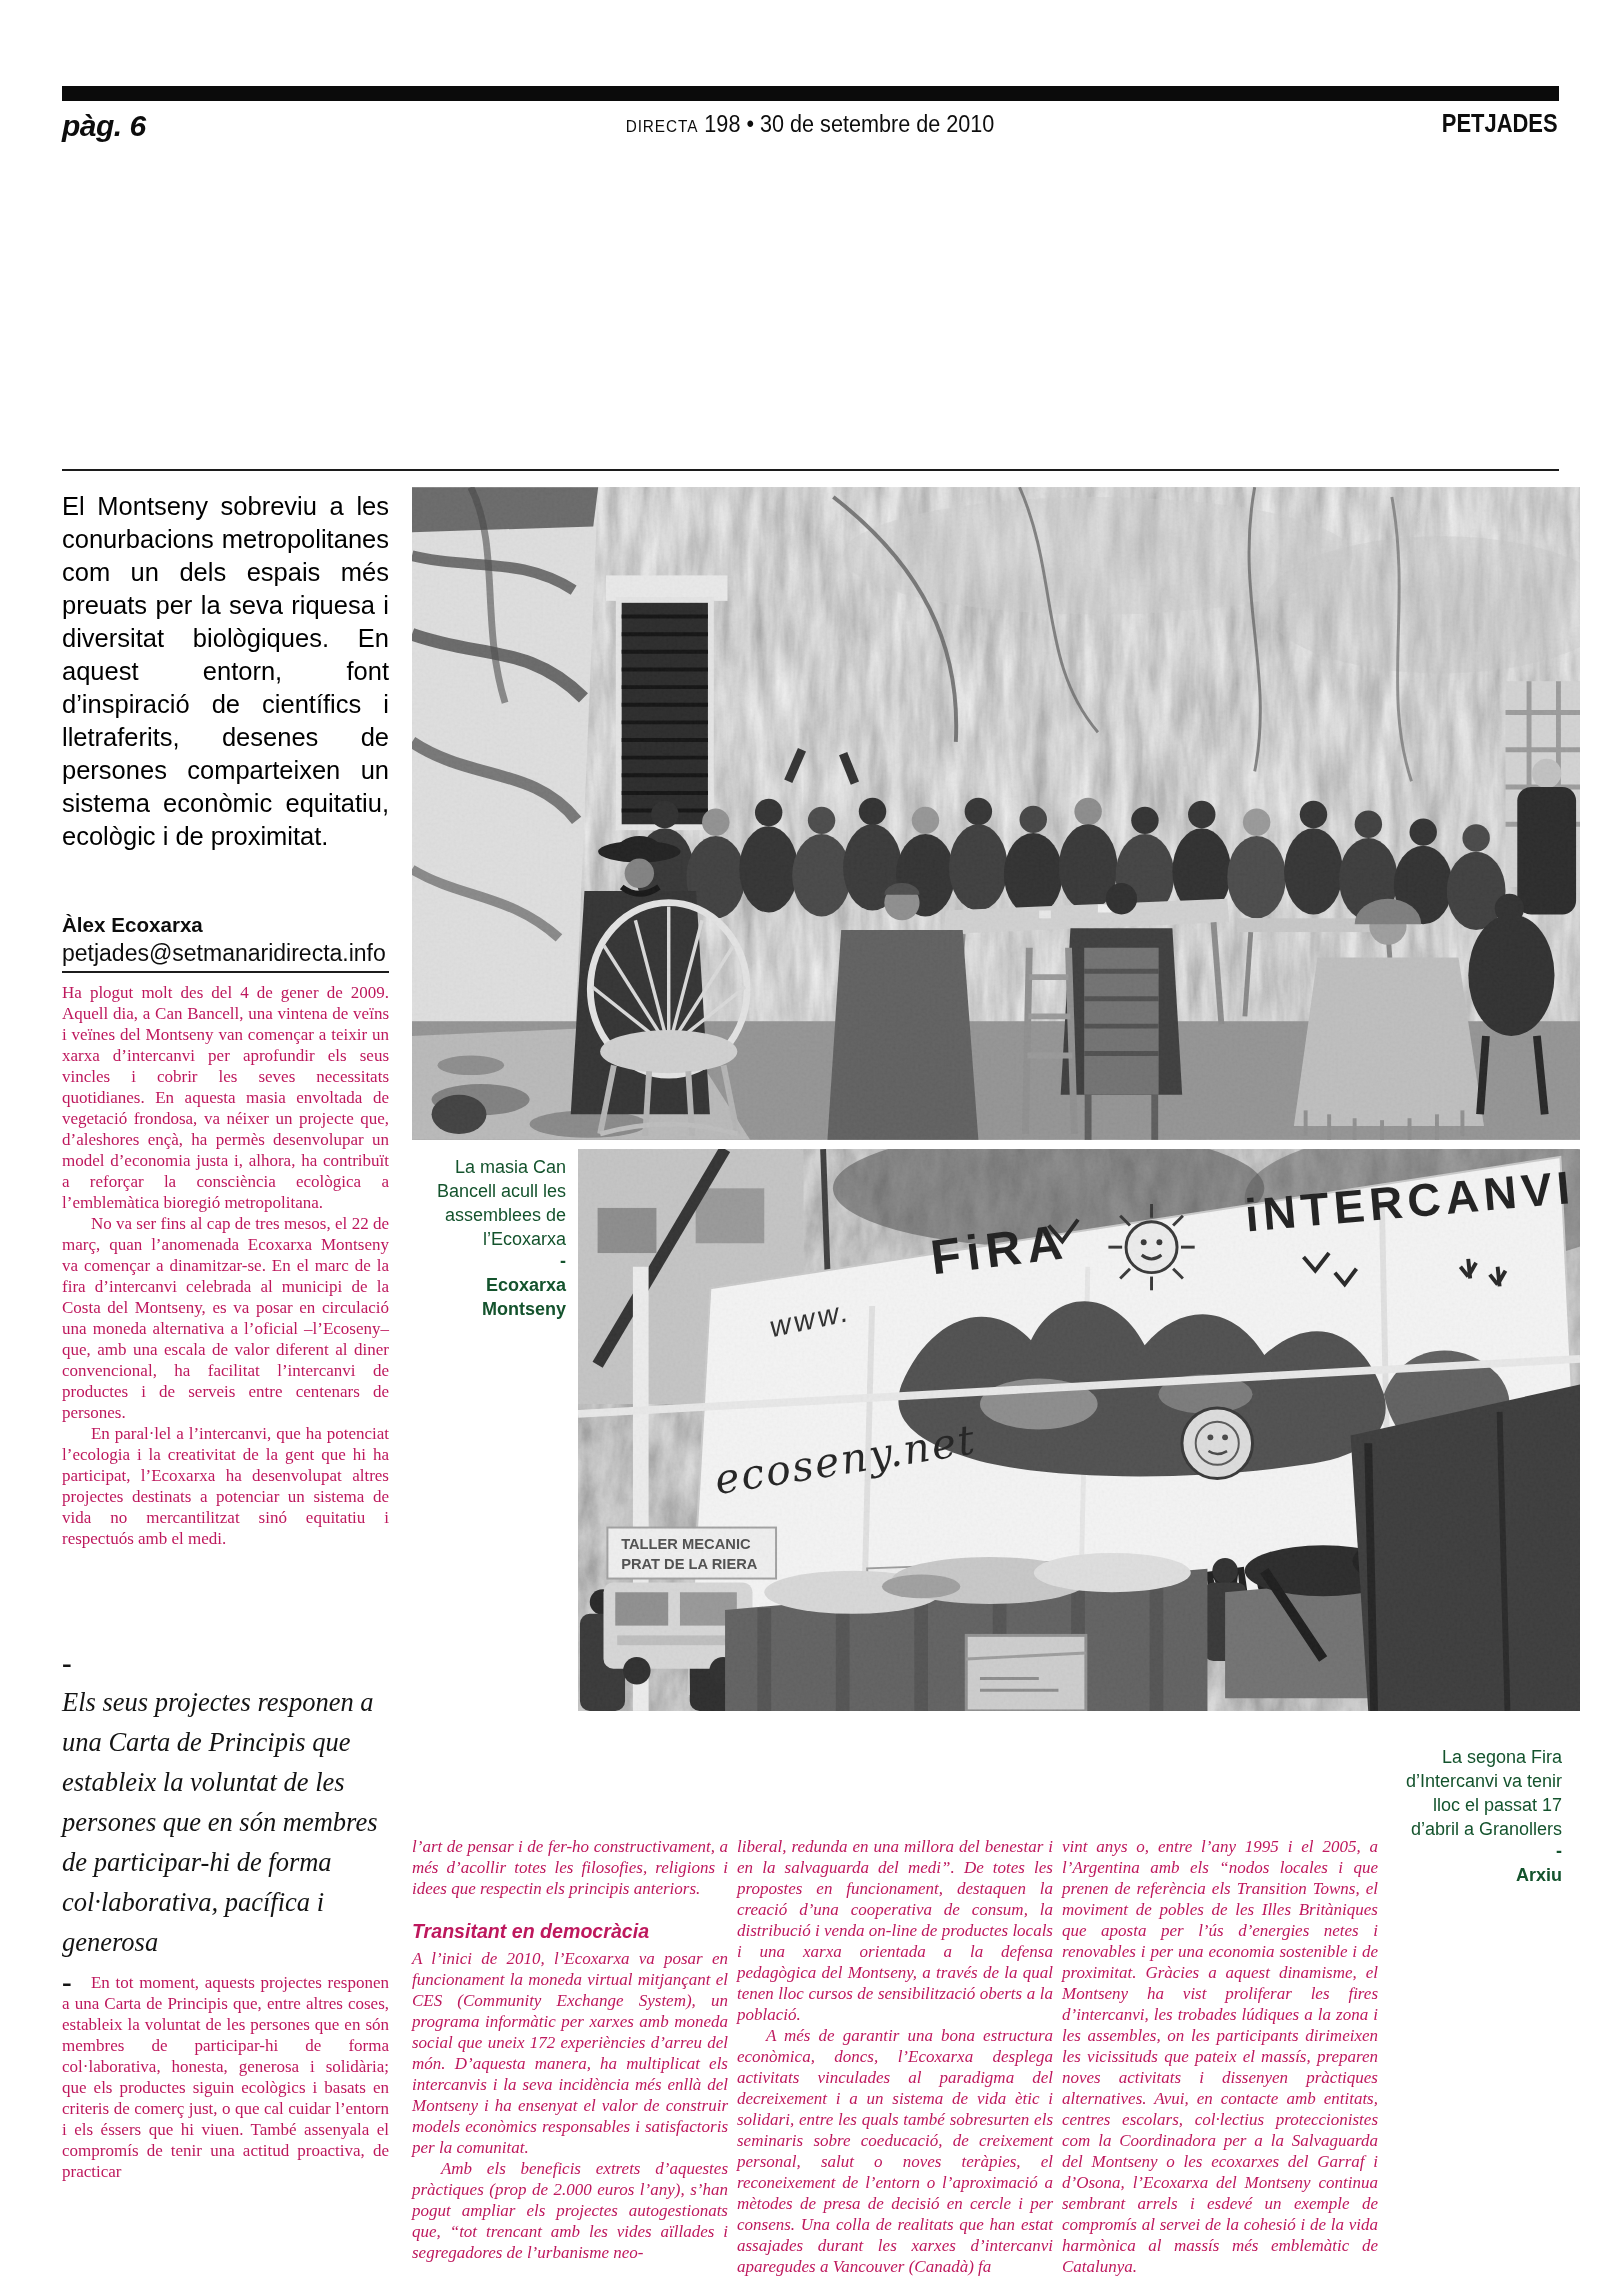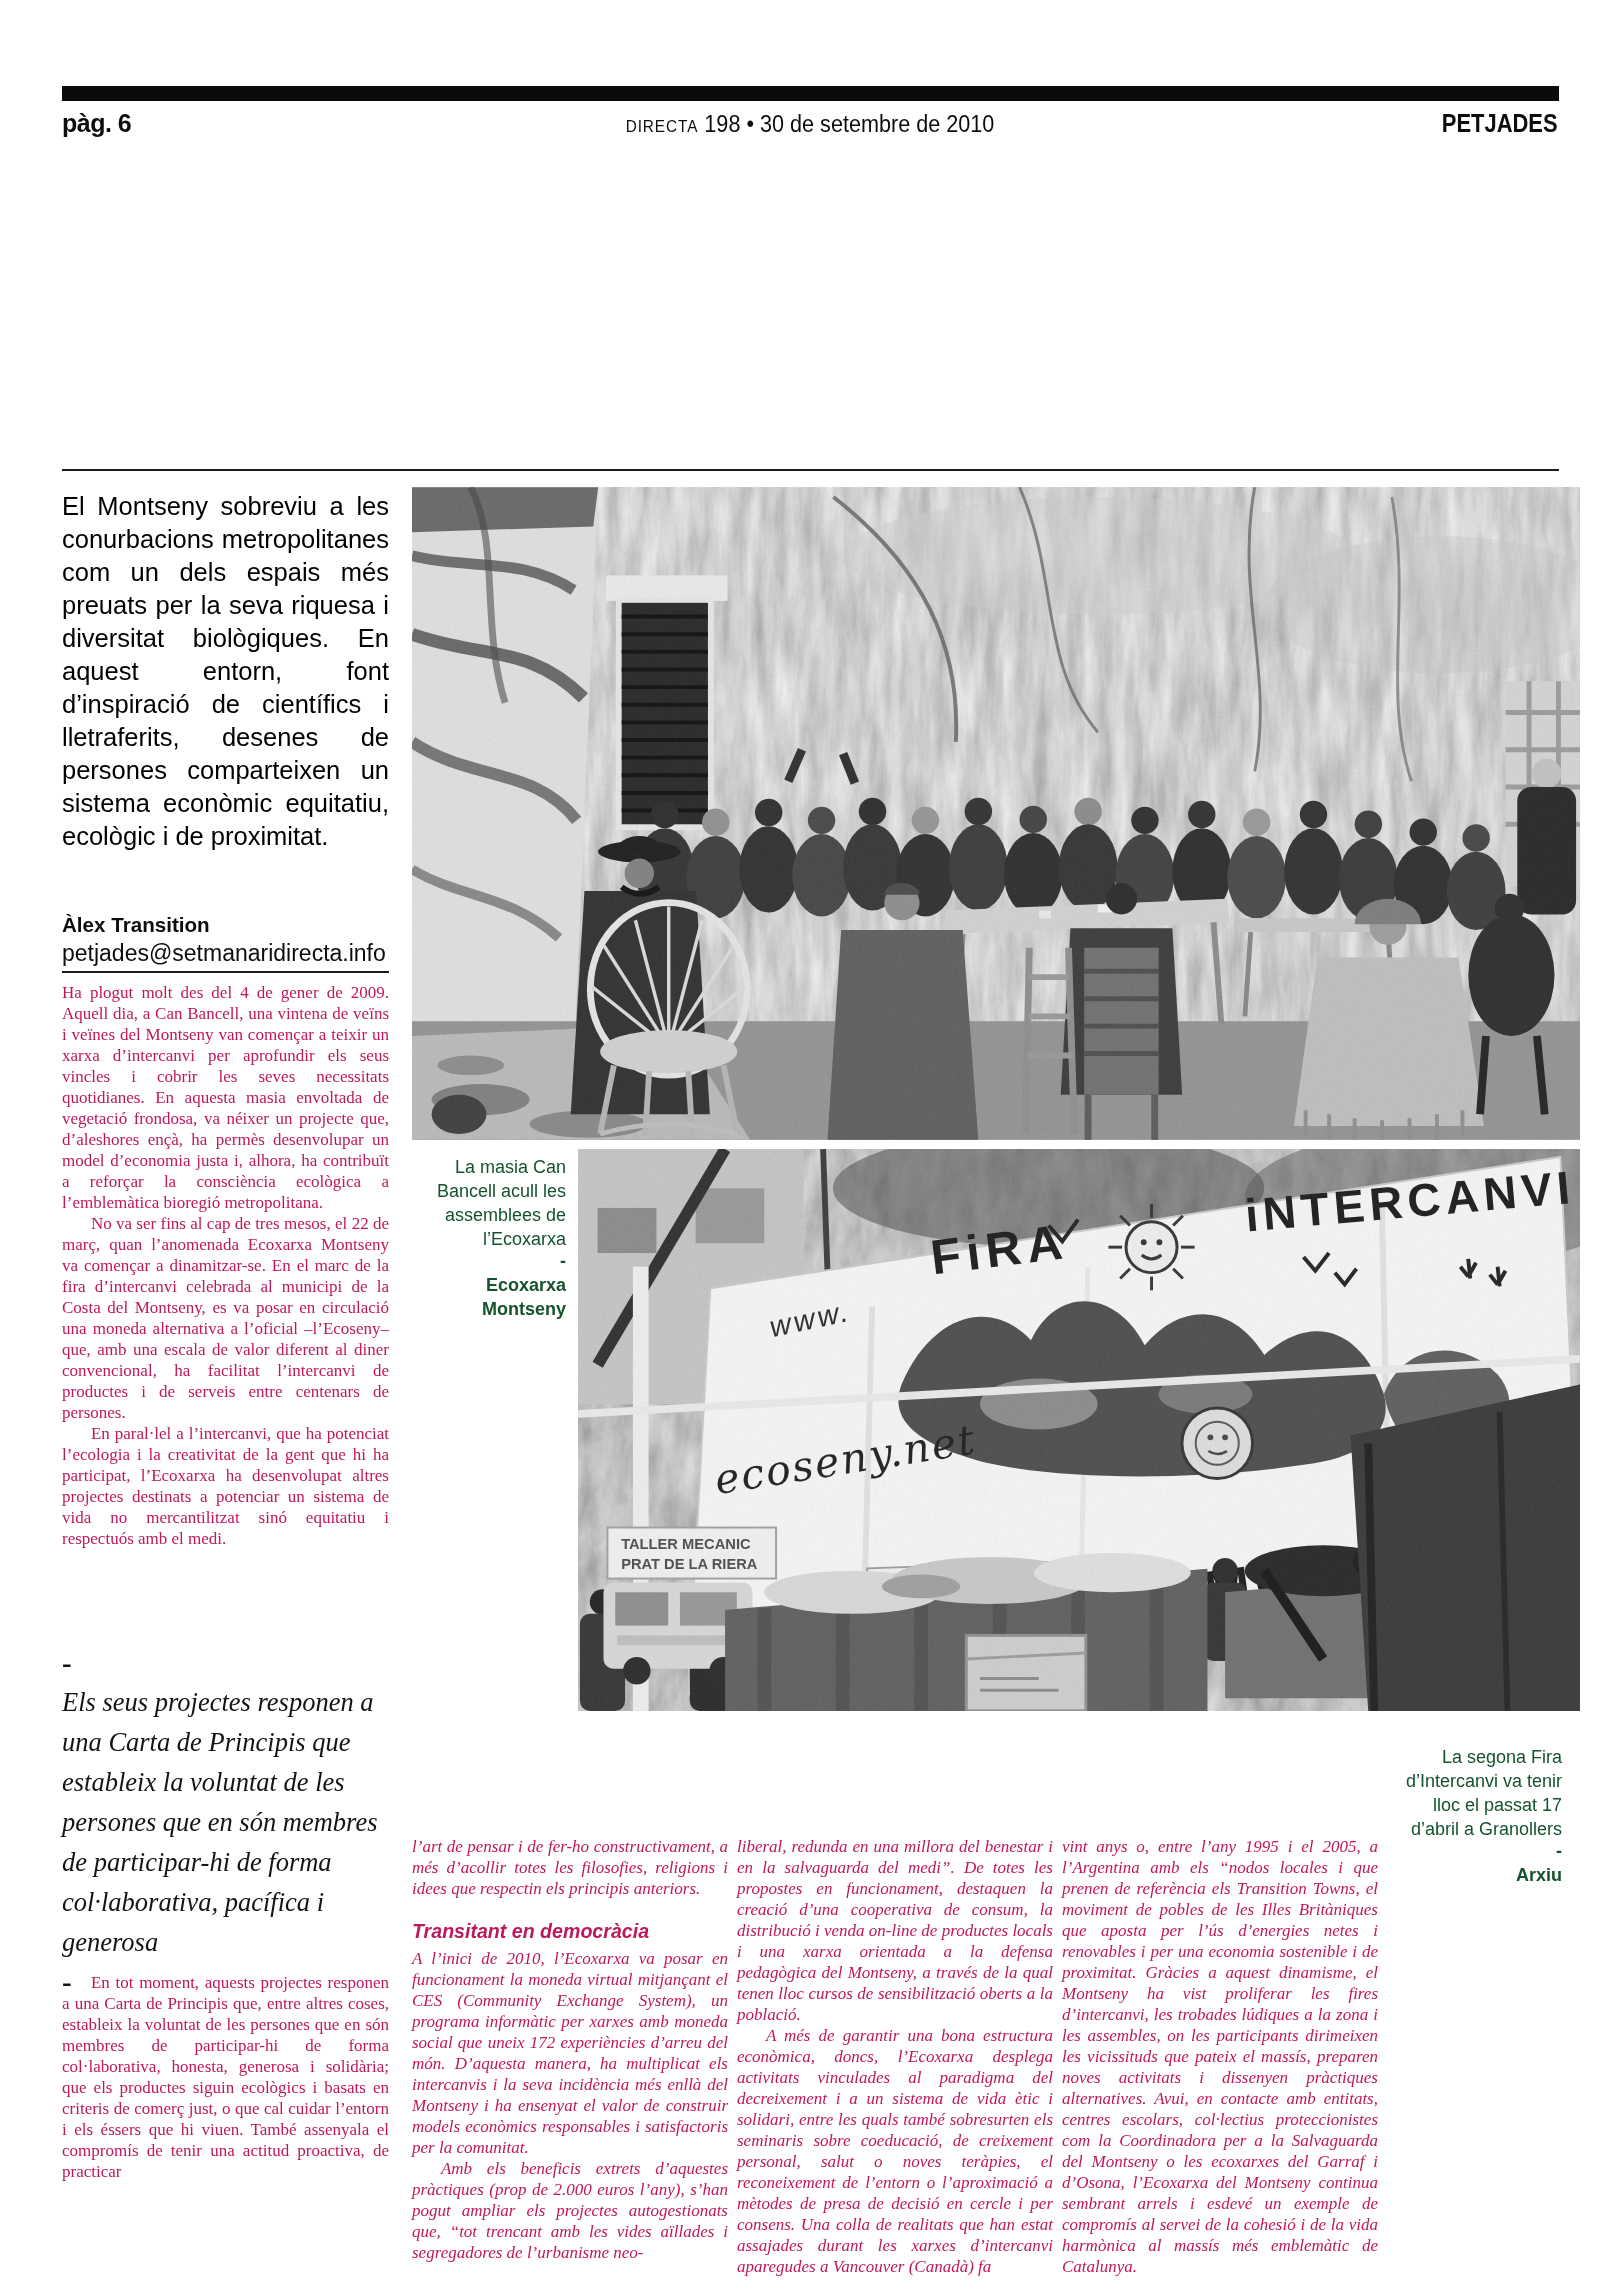--- a/index.html
+++ b/index.html
@@ -3,21 +3,21 @@
 <meta charset="utf-8">
 <style>
   html,body{margin:0;padding:0;background:#6e6e6e;}
   .page{
     position:relative;width:1620px;height:2293px;margin:0 auto;background:#ffffff;
     font-family:"Liberation Sans",sans-serif;color:#0d0d0d;overflow:hidden;
   }
   .abs{position:absolute;}
   
   .topbar{left:62px;top:86px;width:1497px;height:14.7px;background:#0b0b0b;}
-  .pagenum{left:62px;top:109px;font-size:25px;font-weight:700;letter-spacing:-0.5px;}
+  .pagenum{left:62px;top:109px;font-size:30px;font-weight:700;letter-spacing:-0.5px;font-style:italic;}
   .issue{left:0;top:111px;width:1620px;text-align:center;transform:scaleX(0.92);}
   .issue-label{font-size:16.7px;letter-spacing:1px;}
   .issue-rest{font-size:23.5px;}
   .section{right:62px;top:109px;font-size:25.5px;font-weight:700;transform:scaleX(0.86);transform-origin:100% 0;}
   
   .headline{left:59px;top:155px;}
   .headline .hl{
     font-size:82px;line-height:79px;font-weight:700;letter-spacing:-2.9px;color:#000;
     transform:scaleX(0.78);transform-origin:0 0;white-space:nowrap;
   }
@@ -57,21 +57,21 @@
 <div class="page">
 
   <div class="abs topbar"></div>
   <div class="abs pagenum">pàg. 6</div>
   <div class="abs issue"><span class="issue-label">DIRECTA</span><span class="issue-rest"> 198 • 30 de setembre de 2010</span></div>
   <div class="abs section">PETJADES</div>
 
   <div class="abs rule-head"></div>
 
   <div class="abs lede">El Montseny sobreviu a les conurbacions metropolitanes com un dels espais més preuats per la seva riquesa i diversitat biològiques. En aquest entorn, font d’inspiració de científics i lletraferits, desenes de persones comparteixen un sistema econòmic equitatiu, ecològic i de proximitat.</div>
-  <div class="abs byline">Àlex Transition</div>
+  <div class="abs byline">Àlex Ecoxarxa</div>
   <div class="abs email">petjades@setmanaridirecta.info</div>
   <div class="abs rule-byline"></div>
 
   <div class="abs serif col1a">
     <p>Ha plogut molt des del 4 de gener de 2009. Aquell dia, a Can Bancell, una vintena de veïns i veïnes del Montseny van començar a teixir un xarxa d’intercanvi per aprofundir els seus vincles i cobrir les seves necessitats quotidianes. En aquesta masia envoltada de vegetació frondosa, va néixer un projecte que, d’aleshores ençà, ha permès desenvolupar un model d’economia justa i, alhora, ha contribuït a reforçar la consciència ecològica a l’emblemàtica bioregió metropolitana.</p>
     <p>No va ser fins al cap de tres mesos, el 22 de març, quan l’anomenada Ecoxarxa Montseny va començar a dinamitzar-se. En el marc de la fira d’intercanvi celebrada al municipi de la Costa del Montseny, es va posar en circulació una moneda alternativa a l’oficial –l’Ecoseny– que, amb una escala de valor diferent al diner convencional, ha facilitat l’intercanvi de productes i de serveis entre centenars de persones.</p>
     <p>En paral·lel a l’intercanvi, que ha potenciat l’ecologia i la creativitat de la gent que hi ha participat, l’Ecoxarxa ha desenvolupat altres projectes destinats a potenciar un sistema de vida no mercantilitzat sinó equitatiu i respectuós amb el medi.</p>
   </div>
 
   <div class="abs pullquote">

